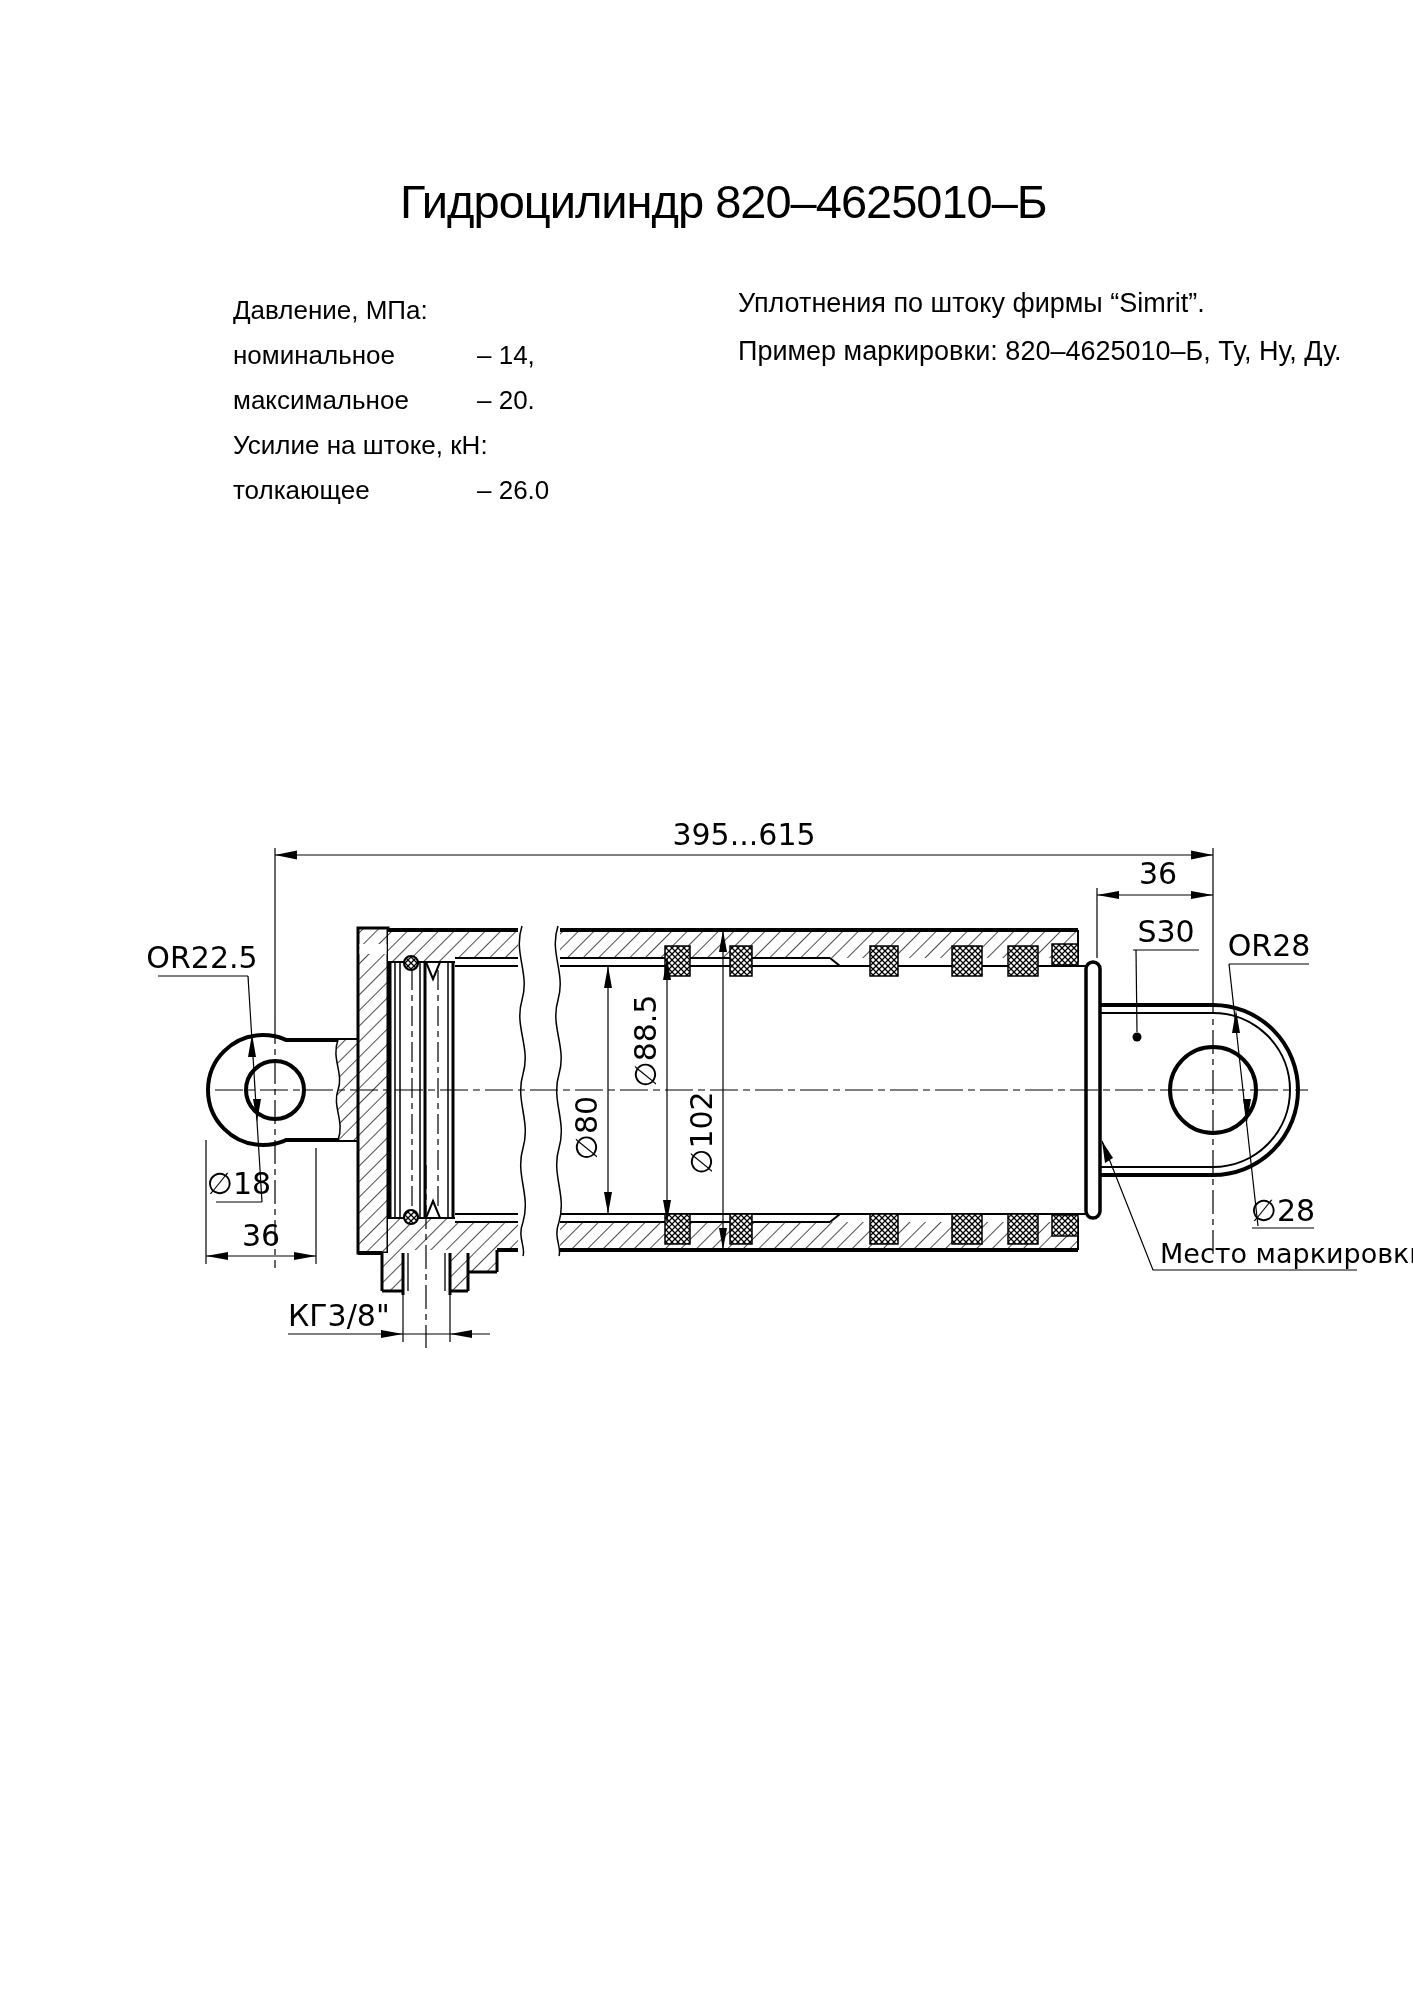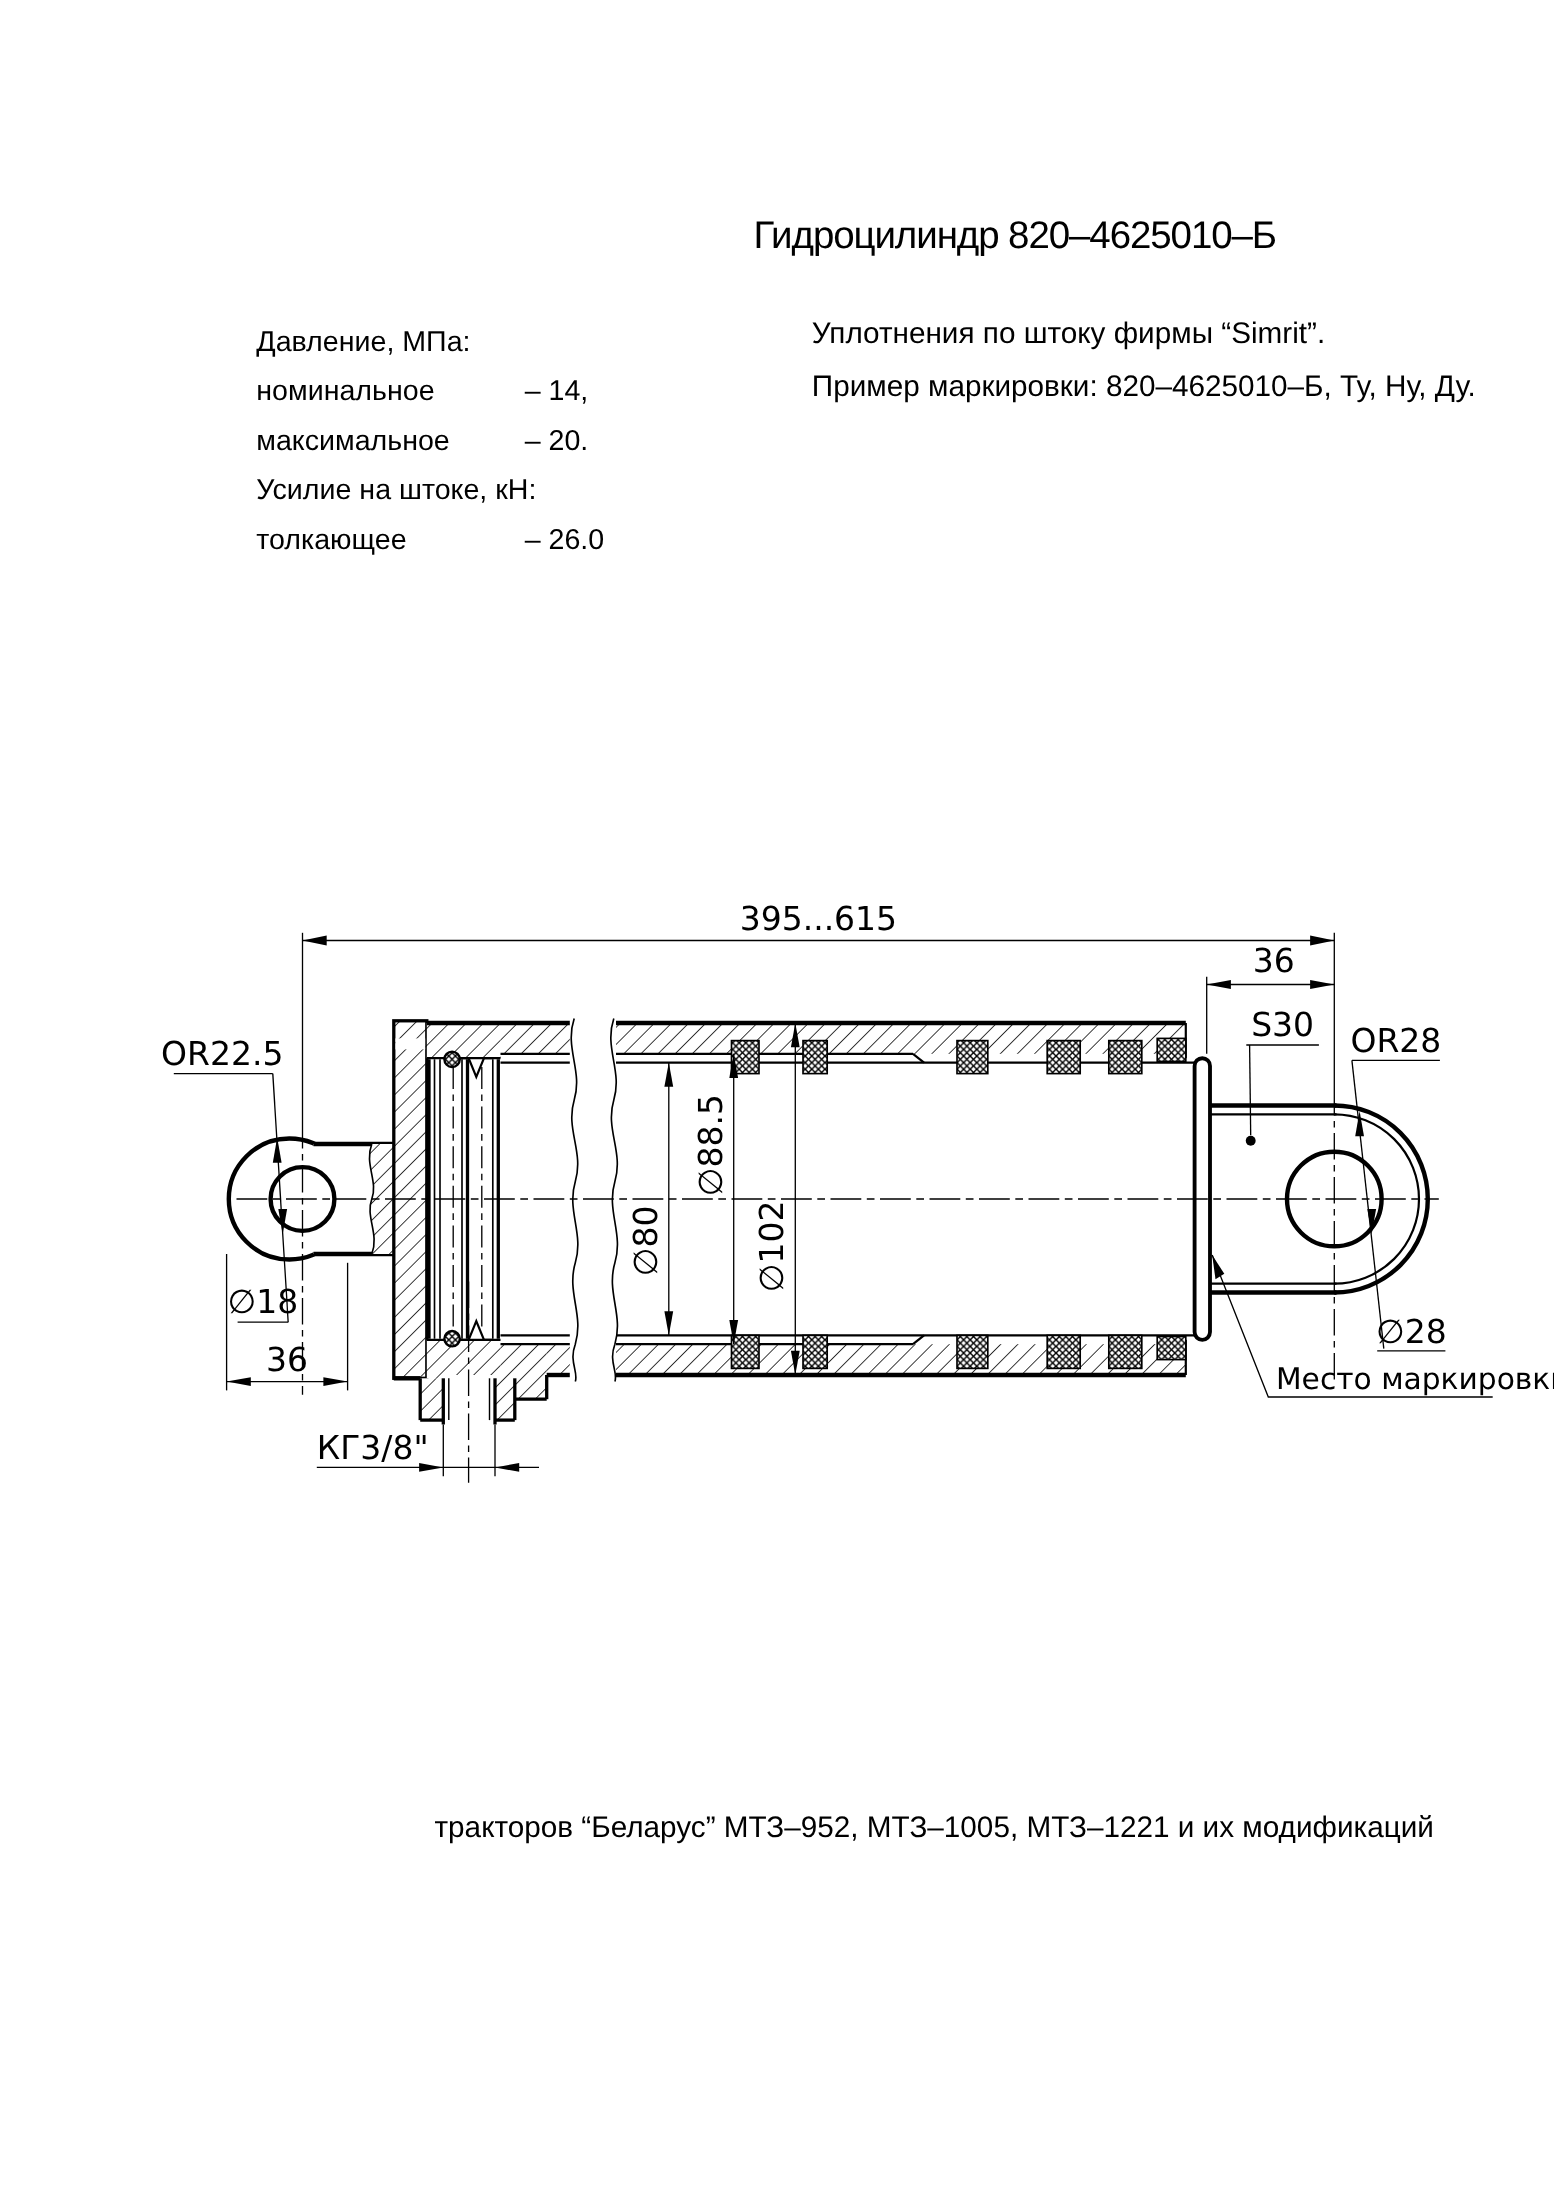--- a/index.html
+++ b/index.html
@@ -2,22 +2,22 @@
 <html><head>
 <meta charset="utf-8">
 <style>
   html,body{margin:0;padding:0;background:#e8e8e8;}
   .sheet{
     position:relative; width:1413px; height:2000px; background:#ffffff;
     font-family:"Liberation Sans", sans-serif; color:#000; overflow:hidden;
     margin:0 auto;
   }
   .title{
-    position:absolute; left:400px; top:184px; width:760px;
-    font-size:35px; line-height:60px; text-align:right; white-space:nowrap;
+    position:absolute; left:400px; top:172px; width:760px;
+    font-size:47px; line-height:60px; text-align:left; white-space:nowrap;
     letter-spacing:-1px;
   }
   .specs{position:absolute; left:233px; top:295px; font-size:26px;}
   .spec-row{display:flex; height:45px; white-space:nowrap;}
   .spec-label{min-width:244px;}
   .spec-value{}
   .notes{position:absolute; left:738px; top:288px; font-size:27px;}
   .notes div{height:48px; white-space:nowrap;}
   .app1{position:absolute; left:204px; top:1600px; font-size:27px; white-space:nowrap;}
   .app2{position:absolute; left:395px; top:1646px; font-size:27px; white-space:nowrap;}
@@ -54,21 +54,20 @@
       <span class="spec-label">толкающее</span>
       <span class="spec-value">– 26.0</span>
     </div>
   </div>
 
   <div class="notes">
     <div>Уплотнения по штоку фирмы “Simrit”.</div>
     <div>Пример маркировки: 820–4625010–Б, Ту, Ну, Ду.</div>
   </div>
 
-  <div class="app2">тракторов “Беларус” МТЗ–952, МТЗ–1005, МТЗ–1221 и их модификаций</div>
 
   <svg class="drawing" width="1413" height="2000" viewBox="0 0 1413 2000">
     <defs>
       <pattern id="h1" width="11" height="11" patternUnits="userSpaceOnUse" patternTransform="rotate(-45)">
         <rect width="11" height="11" fill="#fff"></rect>
         <line x1="0" y1="0" x2="11" y2="0" stroke="#000" stroke-width="1.4"></line>
       </pattern>
       <pattern id="h2" width="6" height="6" patternUnits="userSpaceOnUse">
         <rect width="6" height="6" fill="#fff"></rect>
         <path d="M0,0 L6,6 M6,0 L0,6" stroke="#000" stroke-width="1.3"></path>

